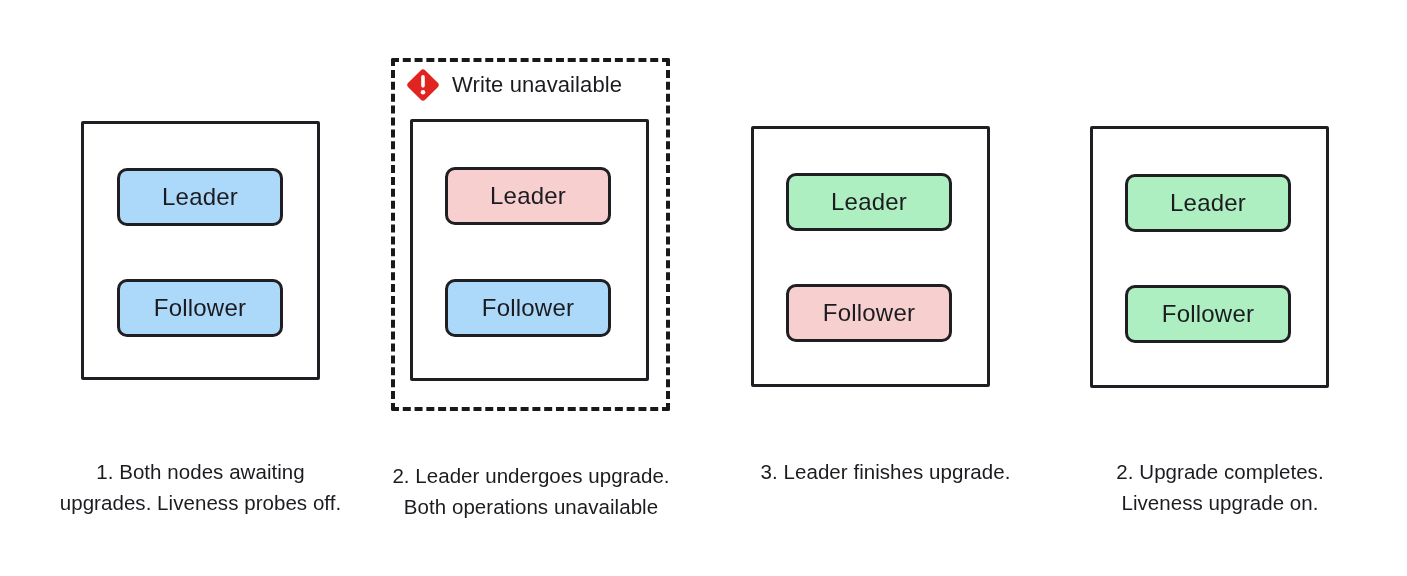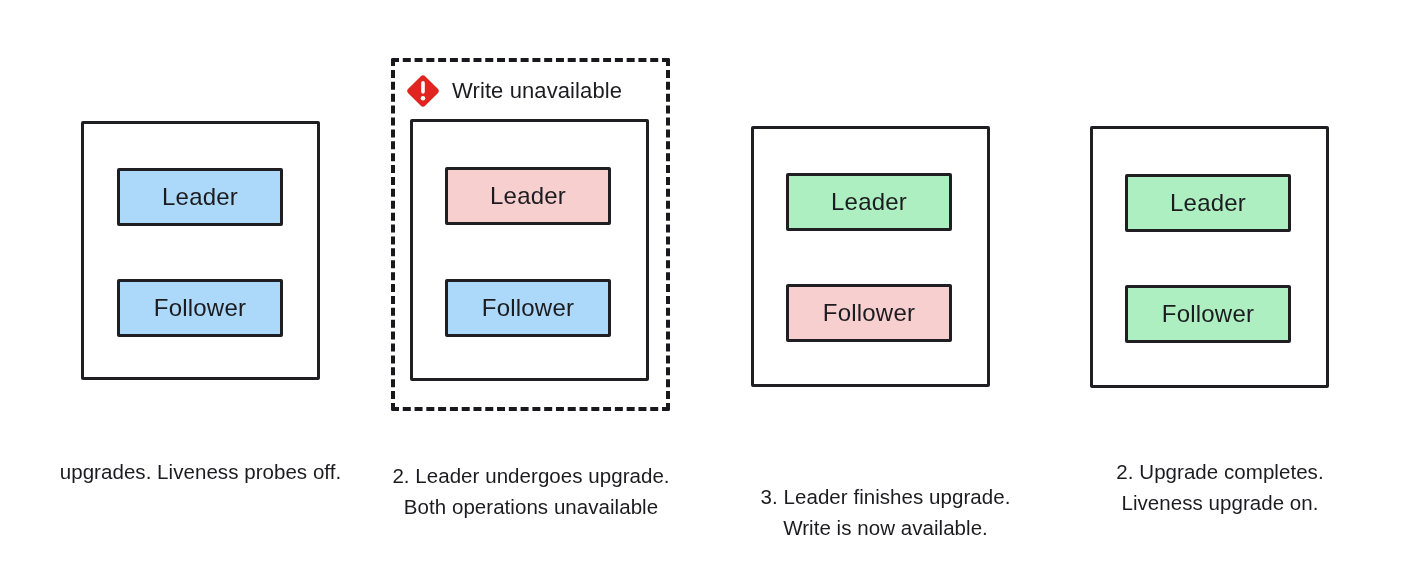--- a/index.html
+++ b/index.html
@@ -65,21 +65,21 @@
     border: 3px solid #1f1f23;
     background: #ffffff;
     border-radius: 2px;
   }
 
   
   .node {
     position: absolute;
     box-sizing: border-box;
     border: 3px solid #1f1f23;
-    border-radius: 2px;
+    border-radius: 10px;
     display: flex;
     align-items: center;
     justify-content: center;
     font-size: 24px;
     line-height: 1;
     color: #1c1c20;
     letter-spacing: 0.2px;
   }
 
   .fill-blue  { background: #ACD8F9; }
@@ -107,28 +107,29 @@
 
     <div class="node fill-blue" style="left:117px; top:168px; width:166px; height:58px;">
       <span>Leader</span>
     </div>
 
     <div class="node fill-blue" style="left:117px; top:279px; width:166px; height:58px;">
       <span>Follower</span>
     </div>
 
     <div class="caption" style="left:8px; top:456px; width:385px;">
+      <span class="cap-line">1. Both nodes awaiting</span>
       <span class="cap-line">upgrades. Liveness probes off.</span>
     </div>
   </div>
 
   <div class="panel">
     <div class="alert-wrap" style="left:391px; top:58px; width:279px; height:353px;"></div>
 
-    <div class="alert-head" style="left:404px; top:72px;">
+    <div class="alert-head" style="left:404px; top:66px;">
       <svg class="warning-icon" viewBox="0 0 40 40">
         <rect x="7.4" y="7.4" width="25.2" height="25.2" rx="3.2" ry="3.2" transform="rotate(45 20 20)" fill="#E0241F"></rect>
         <rect x="18.1" y="9.6" width="3.8" height="13.2" rx="1.9" ry="1.9" fill="#ffffff"></rect>
         <circle cx="20" cy="27.6" r="2.4" fill="#ffffff"></circle>
       </svg>
       <span class="alert-label">Write unavailable</span>
     </div>
 
     <div class="node-box" style="left:410px; top:119px; width:239px; height:262px;"></div>
 
@@ -150,23 +151,22 @@
     <div class="node-box" style="left:751px; top:126px; width:239px; height:261px;"></div>
 
     <div class="node fill-green" style="left:786px; top:173px; width:166px; height:58px;">
       <span>Leader</span>
     </div>
 
     <div class="node fill-pink" style="left:786px; top:284px; width:166px; height:58px;">
       <span>Follower</span>
     </div>
 
-    <div class="caption" style="left:718px; top:456px; width:335px;margin-top:25px;">
+    <div class="caption" style="left:718px; top:456px; width:335px;">
       <span class="cap-line">3. Leader finishes upgrade.</span>
-      <span class="cap-line">Write is now available.</span>
     </div>
   </div>
 
   <div class="panel">
     <div class="node-box" style="left:1090px; top:126px; width:239px; height:262px;"></div>
 
     <div class="node fill-green" style="left:1125px; top:174px; width:166px; height:58px;">
       <span>Leader</span>
     </div>
 

